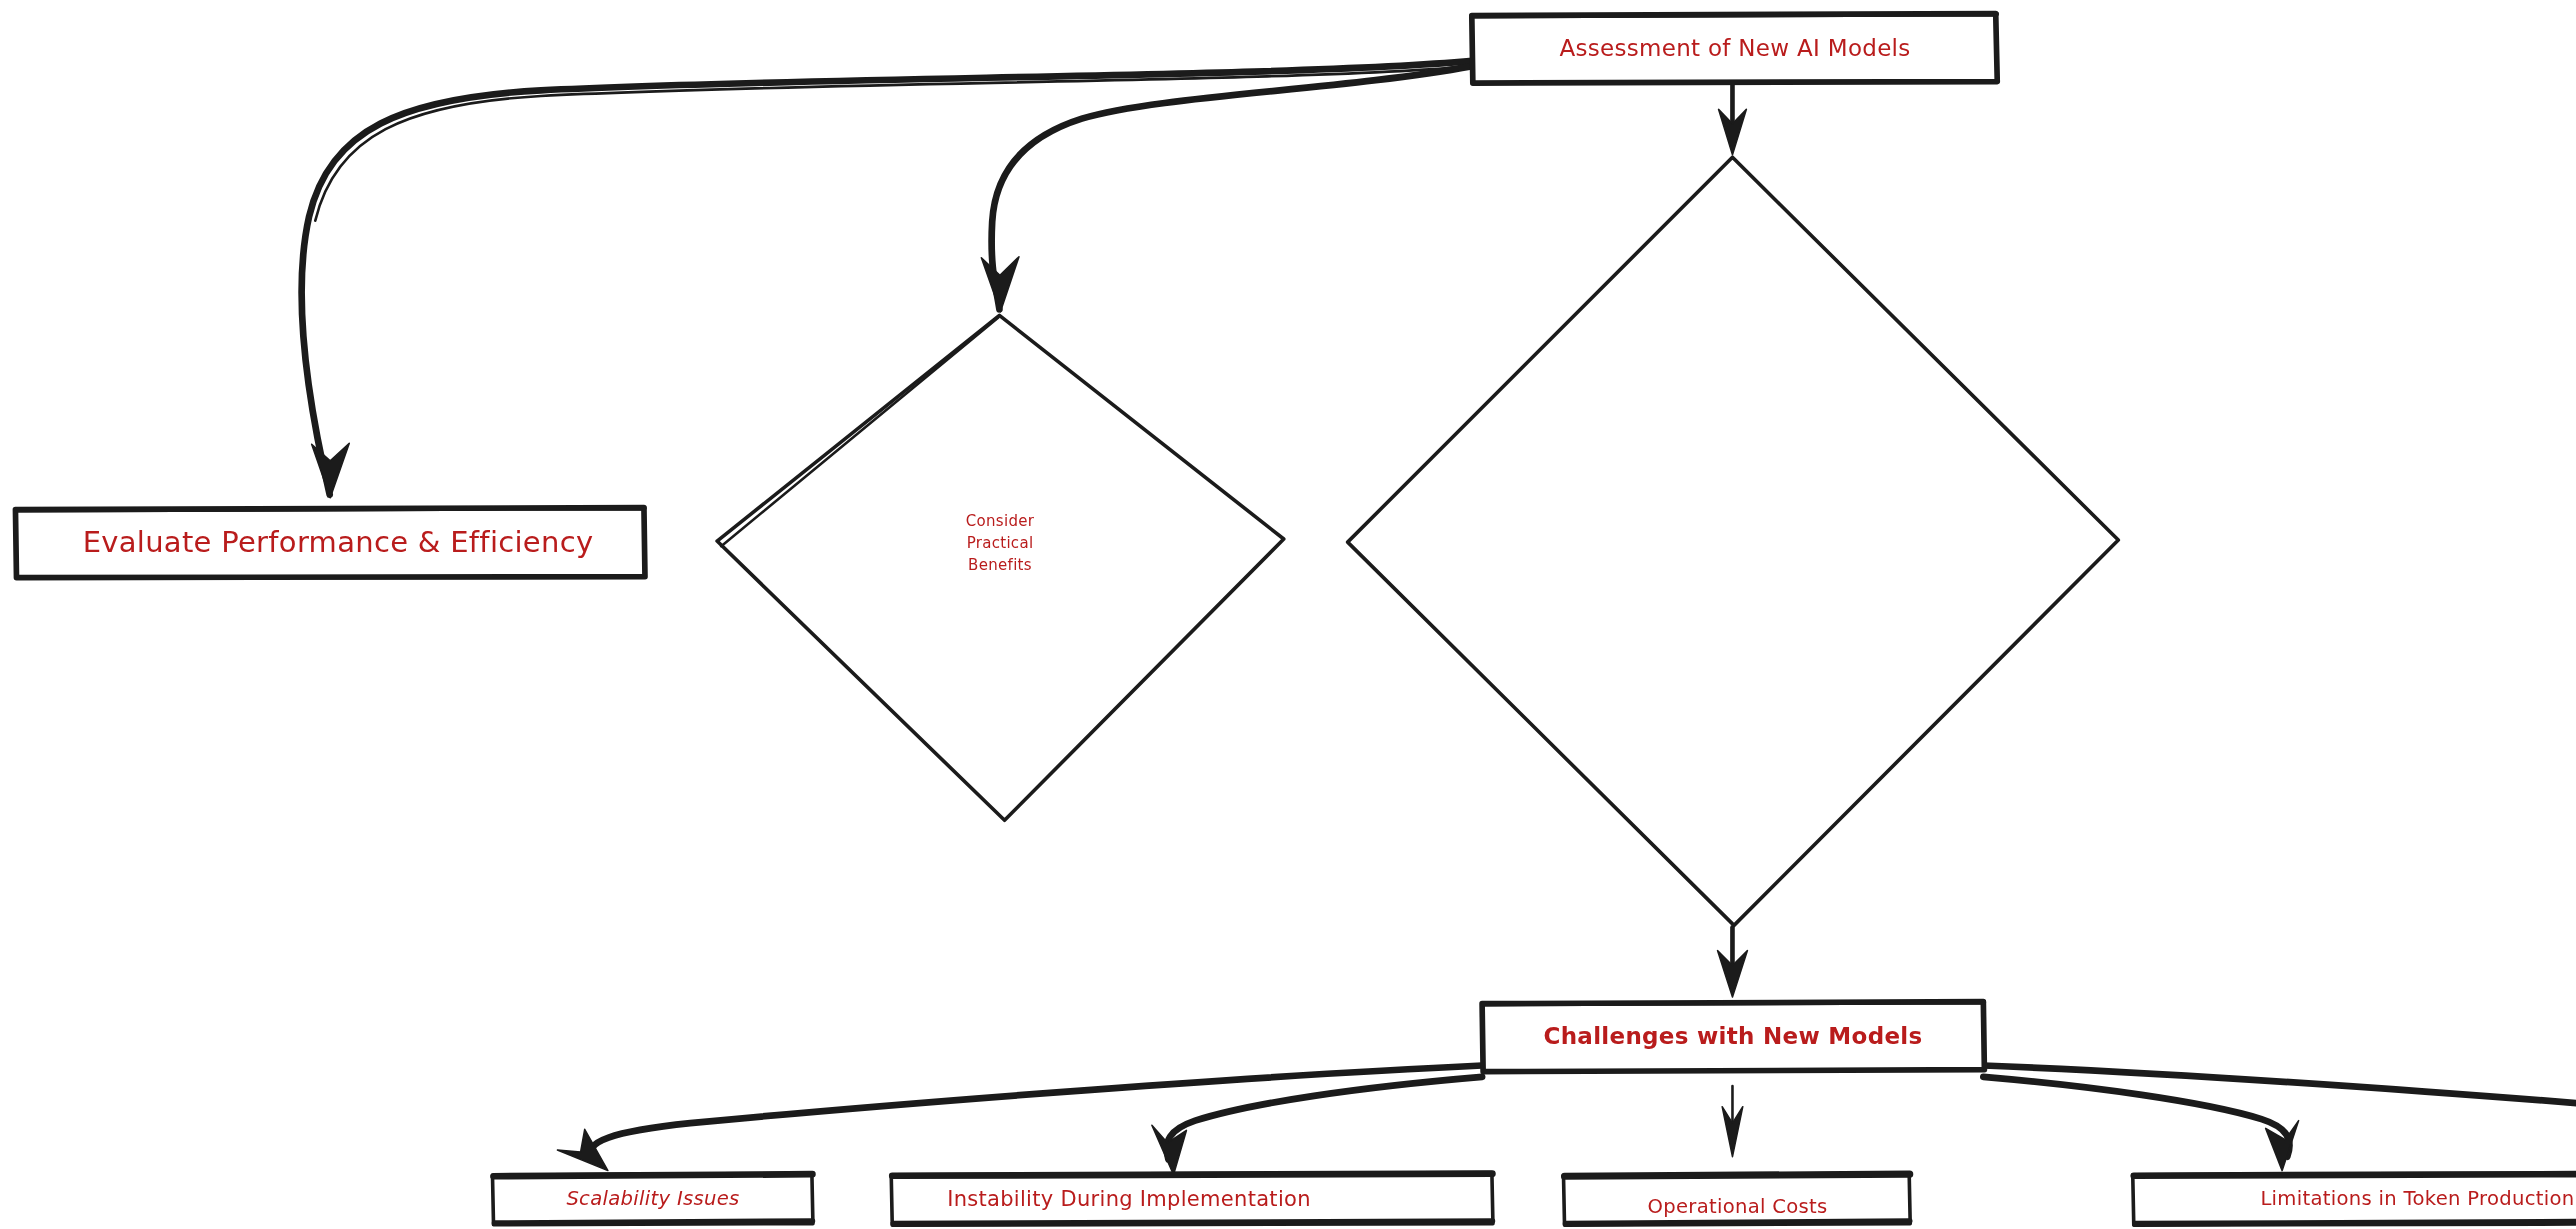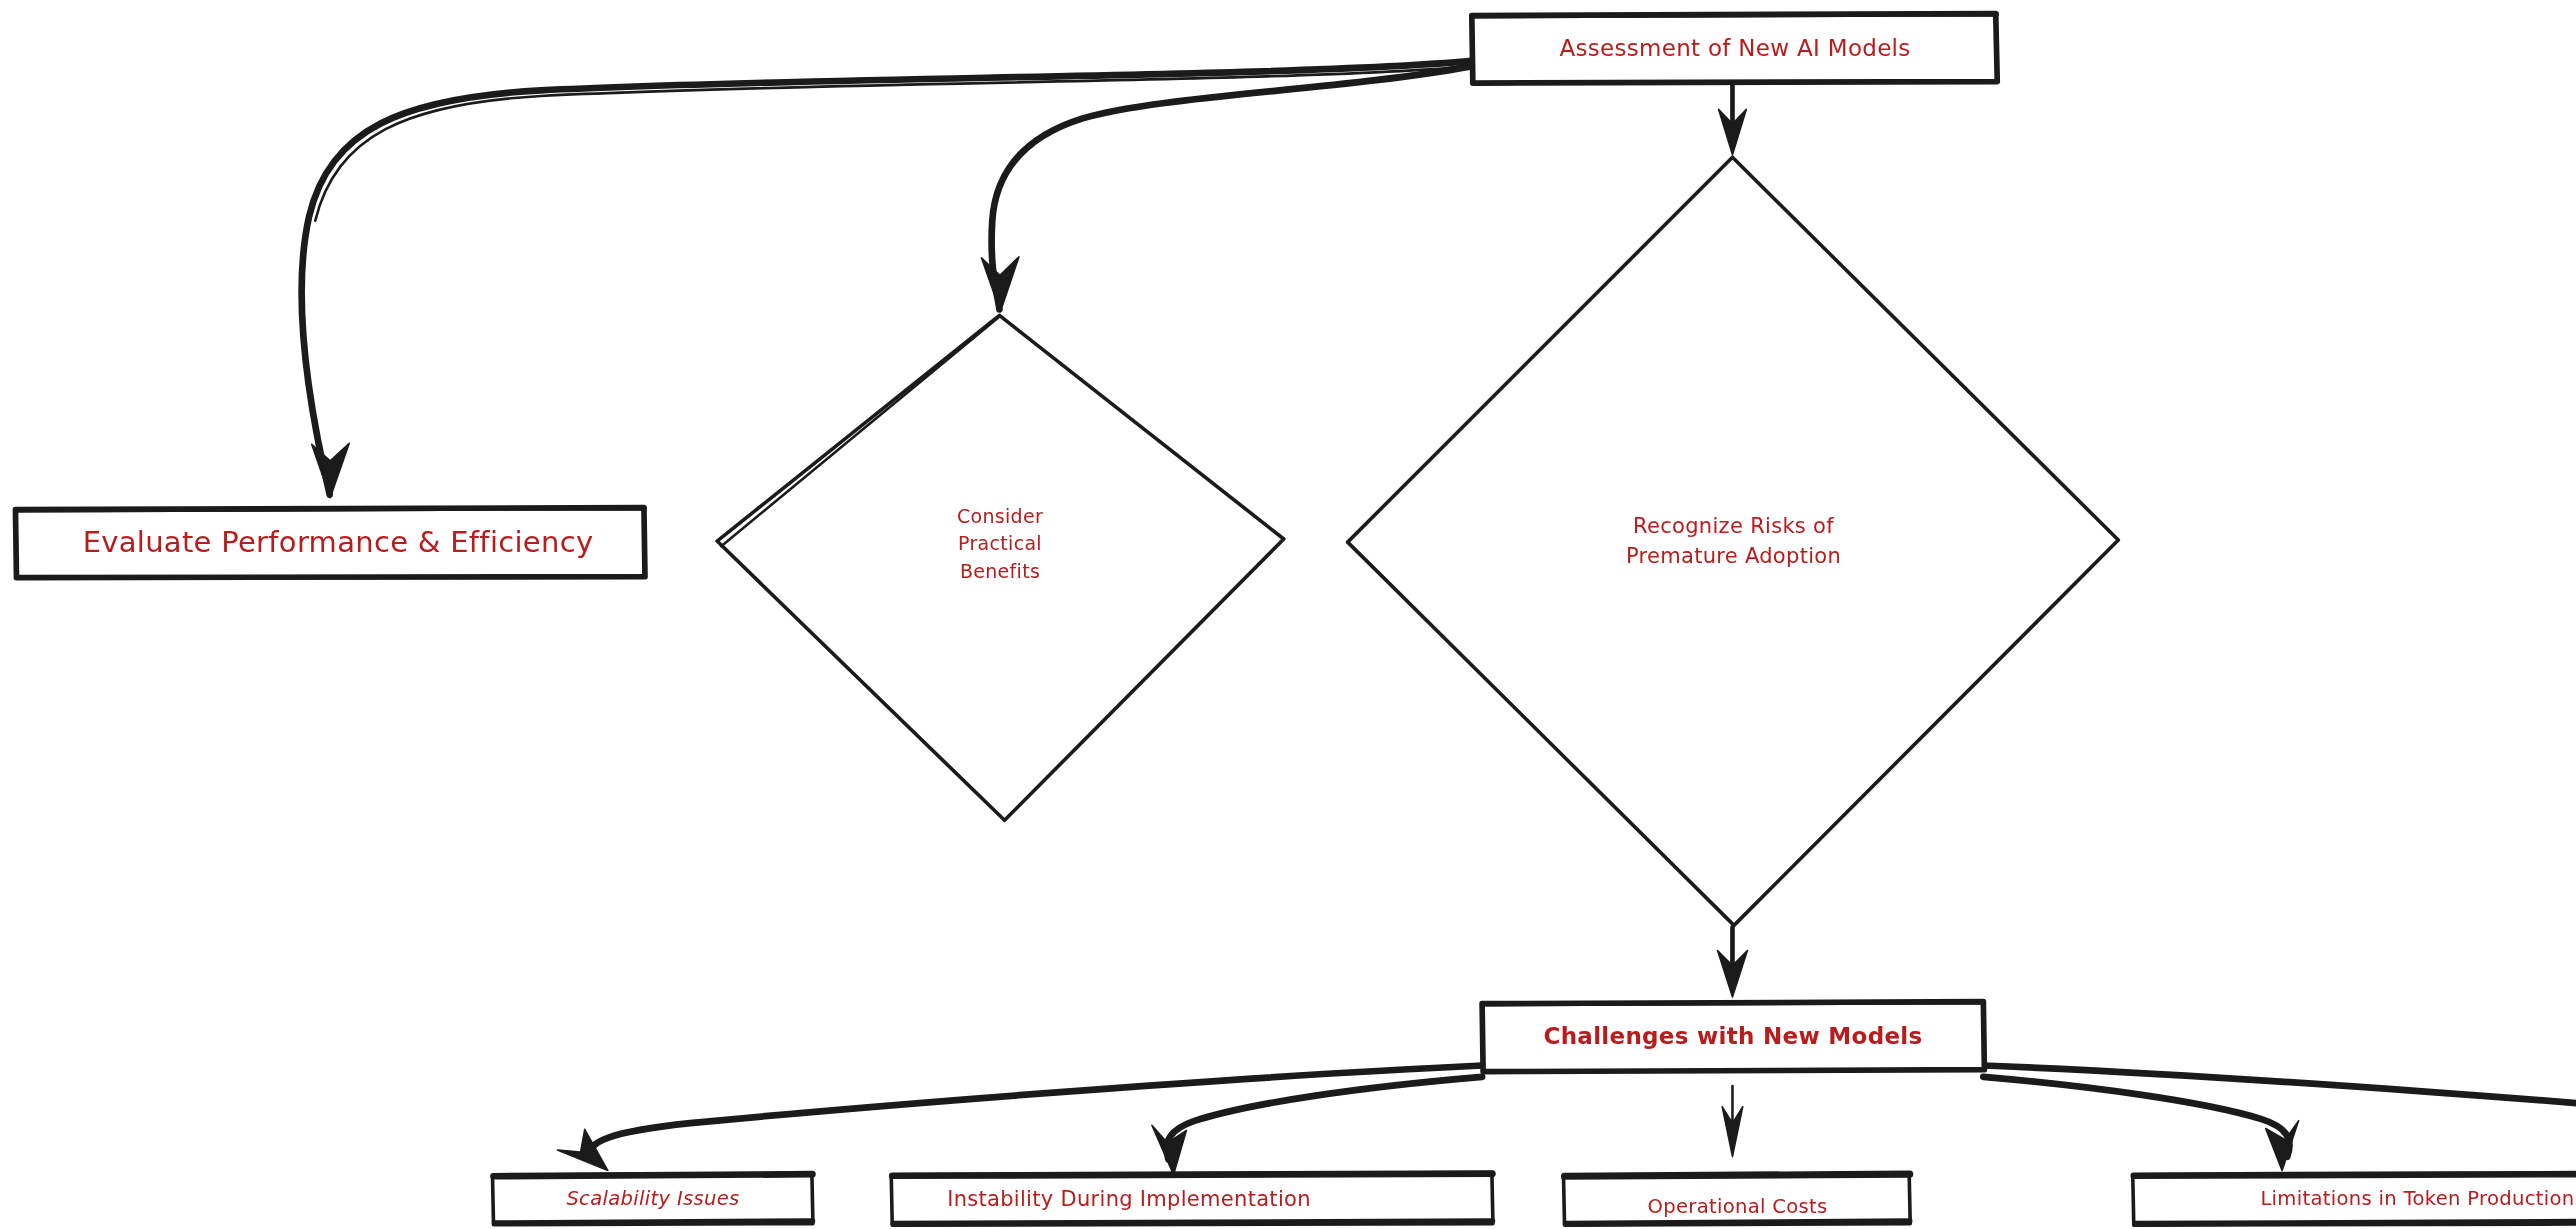--- a/index.html
+++ b/index.html
@@ -182,26 +182,24 @@
       <path class="edge" stroke-width="14" d="M 5404 2283 L 6643 2279"></path>
       <path class="edge" stroke-width="12" d="M 5406 2375 L 6643 2370"></path>
     </g>
 
   </svg>
 
   <div class="label-html" style="left:1472px; top:13.4px; width:526px; height:70px; font-size:23px;">Assessment of New AI Models</div>
 
   <div class="label-html" style="left:23px; top:507px; width:630px; height:70px; font-size:29px;">Evaluate Performance &amp; Efficiency</div>
 
-  <div class="label-html" style="left:861px; top:495px; width:278px; height:98px; font-size:19px;">Consider
+  <div class="label-html" style="left:861px; top:495px; width:278px; height:98px; font-size:15px;">Consider
 Practical
 Benefits</div>
 
-  <div class="label-html" style="left:1525px; top:497px; width:417px; height:88px; font-size:21px;">Recognize Risks of
-Premature Adoption</div>
 
   <div class="label-html" style="left:1482px; top:1002px; width:502px; height:70px; font-size:23px;font-weight:bold;">Challenges with New Models</div>
 
   <div class="label-html" style="left:493px; top:1173px; width:320px; height:52px; font-size:19.6px;font-style:italic;">Scalability Issues</div>
 
   <div class="label-html" style="left:891px; top:1173px; width:476px; height:52px; font-size:21px;">Instability During Implementation</div>
 
   <div class="label-html" style="left:1564px; top:1173px; width:347px; height:52px; font-size:19.6px;margin-top:8px;">Operational Costs</div>
 
   <div class="label-html" style="left:2133px; top:1173px; width:569px; height:52px; font-size:19.6px;">Limitations in Token Production</div>

